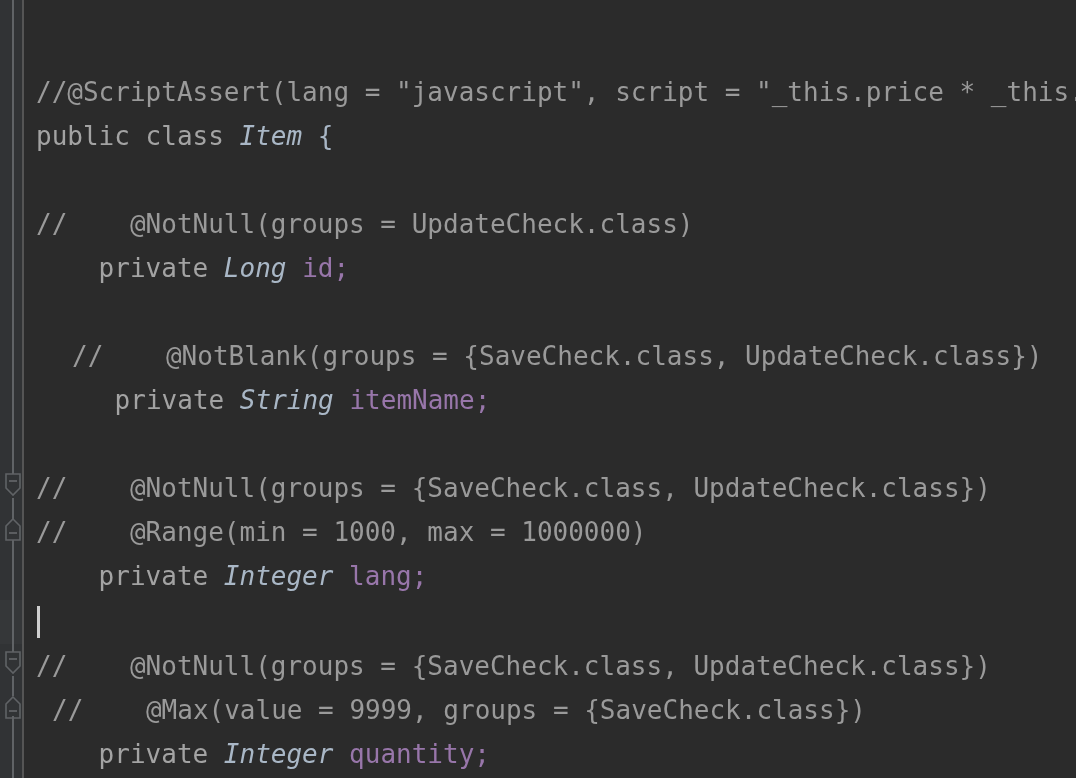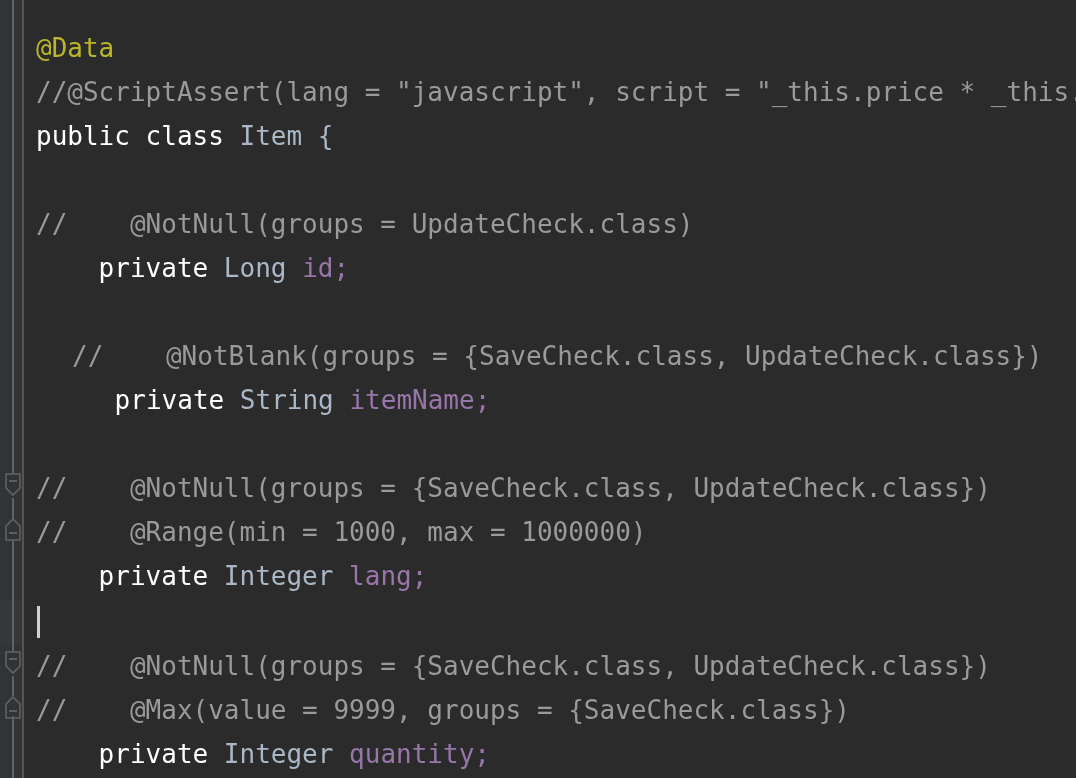--- a/index.html
+++ b/index.html
@@ -96,23 +96,23 @@
 
   
   #caret {
     position: absolute;
     width: 3px;
     height: 32px;
     background: #cfcfcf;
   }
 
   
-  .kw      { color: #ffffff; }
+  .kw      { color: #a3a3a3; }
   .anno    { color: #bbb529; }
-  .type    { color: #a9b7c6; }
+  .type    { color: #a9b7c6; font-style: italic; }
   .field   { color: #9876aa; }
   .punct   { color: #a9b7c6; }
   .comment { color: #9a9a9a; }
 </style>
 </head>
 <body>
 
 <div id="editor-root">
 
   <div id="gutter"></div>
@@ -152,34 +152,33 @@
           <line x1="6" y1="17" x2="14" y2="17" stroke="#606366" stroke-width="1.8"></line>
         </svg>
       </div>
     </div>
 
   <div id="gutter-separator"></div>
 
   <div id="current-line-highlight" style="top: 600px;"></div>
 
   <div id="code-area">
-      <div class="line" style="top: 26px;"><span class="txt"><span class="anno">@Data</span></span></div>
       <div class="line" style="top: 70px;"><span class="txt"><span class="comment">//@ScriptAssert(lang = "javascript", script = "_this.price * _this.</span></span></div>
       <div class="line" style="top: 114px;"><span class="txt"><span class="kw">public class </span><span class="type">Item</span><span class="punct"> {</span></span></div>
       <div class="line" style="top: 158px;"><span class="txt"></span></div>
       <div class="line" style="top: 202px;"><span class="txt"><span class="comment">//    @NotNull(groups = UpdateCheck.class)</span></span></div>
       <div class="line" style="top: 246px;"><span class="txt"><span class="kw">    private </span><span class="type">Long </span><span class="field">id;</span></span></div>
       <div class="line" style="top: 290px;"><span class="txt"></span></div>
       <div class="line" style="top: 334px; margin-left: 36px;"><span class="txt"><span class="comment">//    @NotBlank(groups = {SaveCheck.class, UpdateCheck.class})</span></span></div>
       <div class="line" style="top: 378px; margin-left: 16px;"><span class="txt"><span class="kw">    private </span><span class="type">String </span><span class="field">itemName;</span></span></div>
       <div class="line" style="top: 422px;"><span class="txt"></span></div>
       <div class="line" style="top: 466px;"><span class="txt"><span class="comment">//    @NotNull(groups = {SaveCheck.class, UpdateCheck.class})</span></span></div>
       <div class="line" style="top: 510px; text-decoration: underline;"><span class="txt"><span class="comment">//    @Range(min = 1000, max = 1000000)</span></span></div>
       <div class="line" style="top: 554px;"><span class="txt"><span class="kw">    private </span><span class="type">Integer </span><span class="field">lang;</span></span></div>
       <div class="line" style="top: 600px;"><span class="txt"></span></div>
       <div class="line" style="top: 644px;"><span class="txt"><span class="comment">//    @NotNull(groups = {SaveCheck.class, UpdateCheck.class})</span></span></div>
-      <div class="line" style="top: 688px;"><span class="txt"><span class="comment">//    @Max(value = 9999, groups = {SaveCheck.class})</span></span></div>
+      <div class="line" style="top: 688px; padding-left: 16px;"><span class="txt"><span class="comment">//    @Max(value = 9999, groups = {SaveCheck.class})</span></span></div>
       <div class="line" style="top: 732px;"><span class="txt"><span class="kw">    private </span><span class="type">Integer </span><span class="field">quantity;</span></span></div>
     </div>
 
   <div id="caret" style="left: 37px; top: 606px;"></div>
 
 </div>
 
 </body></html>

